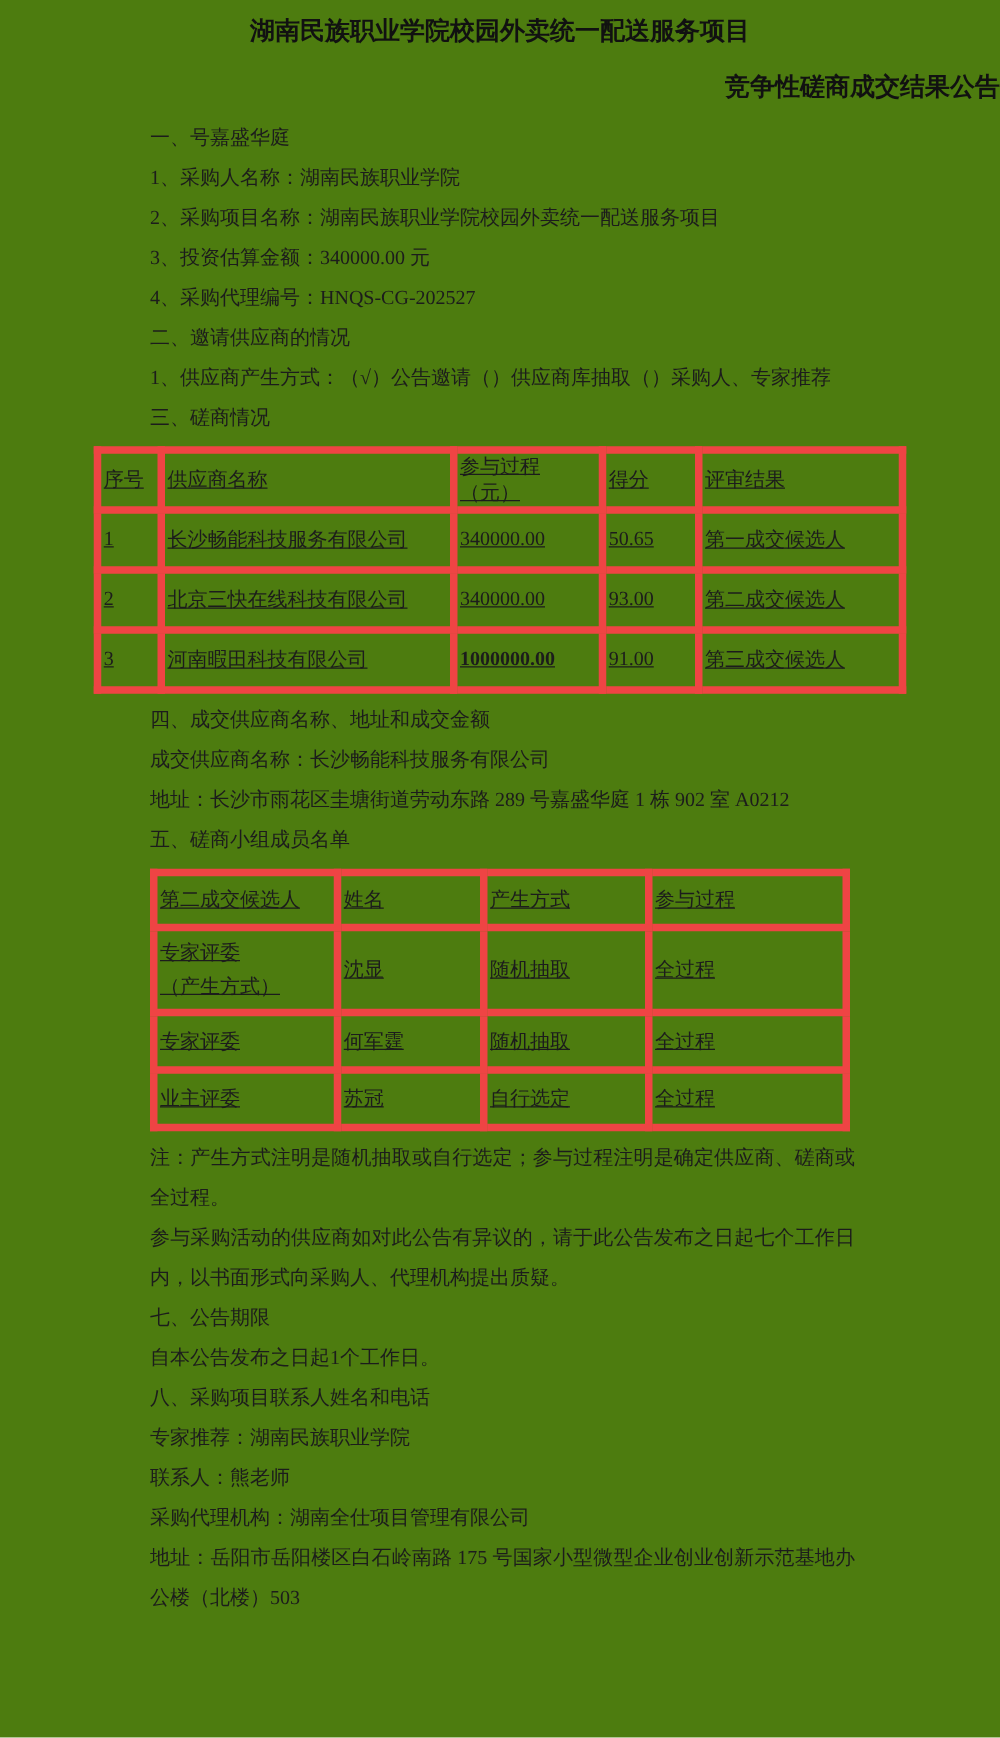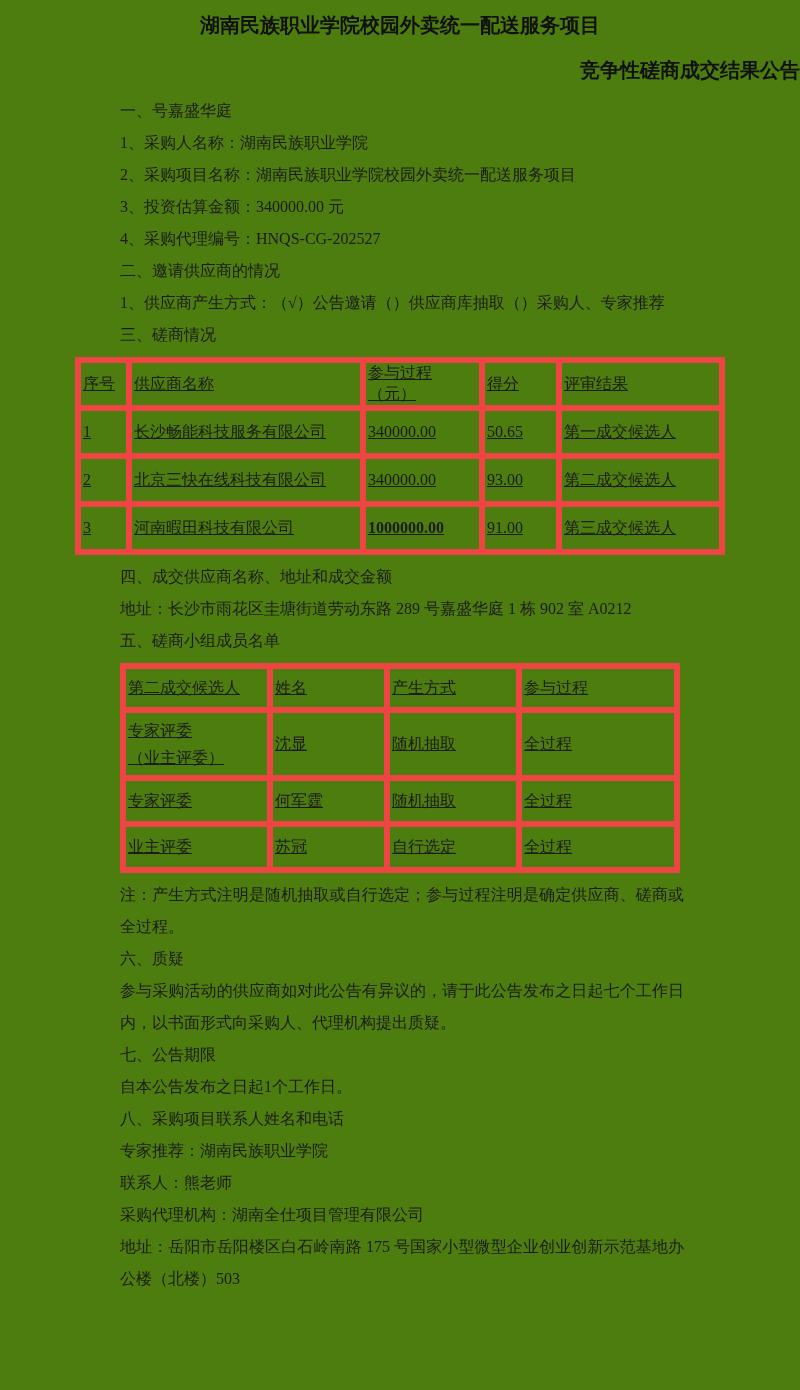--- a/index.html
+++ b/index.html
@@ -90,20 +90,21 @@
       <td>河南暇田科技有限公司</td>
       <td class="bold">1000000.00</td>
       <td>91.00</td>
       <td>第三成交候选人</td>
     </tr>
   </tbody>
     </table>
 
   <div class="text-col">
     <p>四、成交供应商名称、地址和成交金额</p>
+    <p>成交供应商名称：长沙畅能科技服务有限公司</p>
     <p>地址：长沙市雨花区圭塘街道劳动东路 289 号嘉盛华庭 1 栋 902 室 A0212</p>
     <p>五、磋商小组成员名单</p>
   </div>
 
   <table class="t-panel">
     <colgroup>
       <col style="width:147px">
         <col style="width:117px">
         <col style="width:132px">
         <col style="width:158px">
@@ -111,21 +112,21 @@
     <tbody>
         <tr>
       <th>第二成交候选人</th>
       <th>姓名</th>
       <th>产生方式</th>
       <th>参与过程</th>
     </tr>
     <tr class="tall">
       <td>
         <span class="role-line">专家评委</span>
-        <span class="role-line">（业主评委）</span>
+        <span class="role-line">（产生方式）</span>
       </td>
       <td>沈显</td>
       <td>随机抽取</td>
       <td>全过程</td>
     </tr>
     <tr>
       <td>专家评委</td>
       <td>何军霆</td>
       <td>随机抽取</td>
       <td>全过程</td>
@@ -134,21 +135,20 @@
       <td>业主评委</td>
       <td>苏冠</td>
       <td>自行选定</td>
       <td>全过程</td>
     </tr>
   </tbody>
     </table>
 
   <div class="text-col">
     <p>注：产生方式注明是随机抽取或自行选定；参与过程注明是确定供应商、磋商或全过程。</p>
-    <p>六、质疑</p>
     <p>参与采购活动的供应商如对此公告有异议的，请于此公告发布之日起七个工作日内，以书面形式向采购人、代理机构提出质疑。</p>
     <p>七、公告期限</p>
     <p>自本公告发布之日起1个工作日。</p>
     <p>八、采购项目联系人姓名和电话</p>
     <p>专家推荐：湖南民族职业学院</p>
     <p>联系人：熊老师</p>
     <p>采购代理机构：湖南全仕项目管理有限公司</p>
     <p>地址：岳阳市岳阳楼区白石岭南路 175 号国家小型微型企业创业创新示范基地办公楼（北楼）503</p>
 
   </div>

